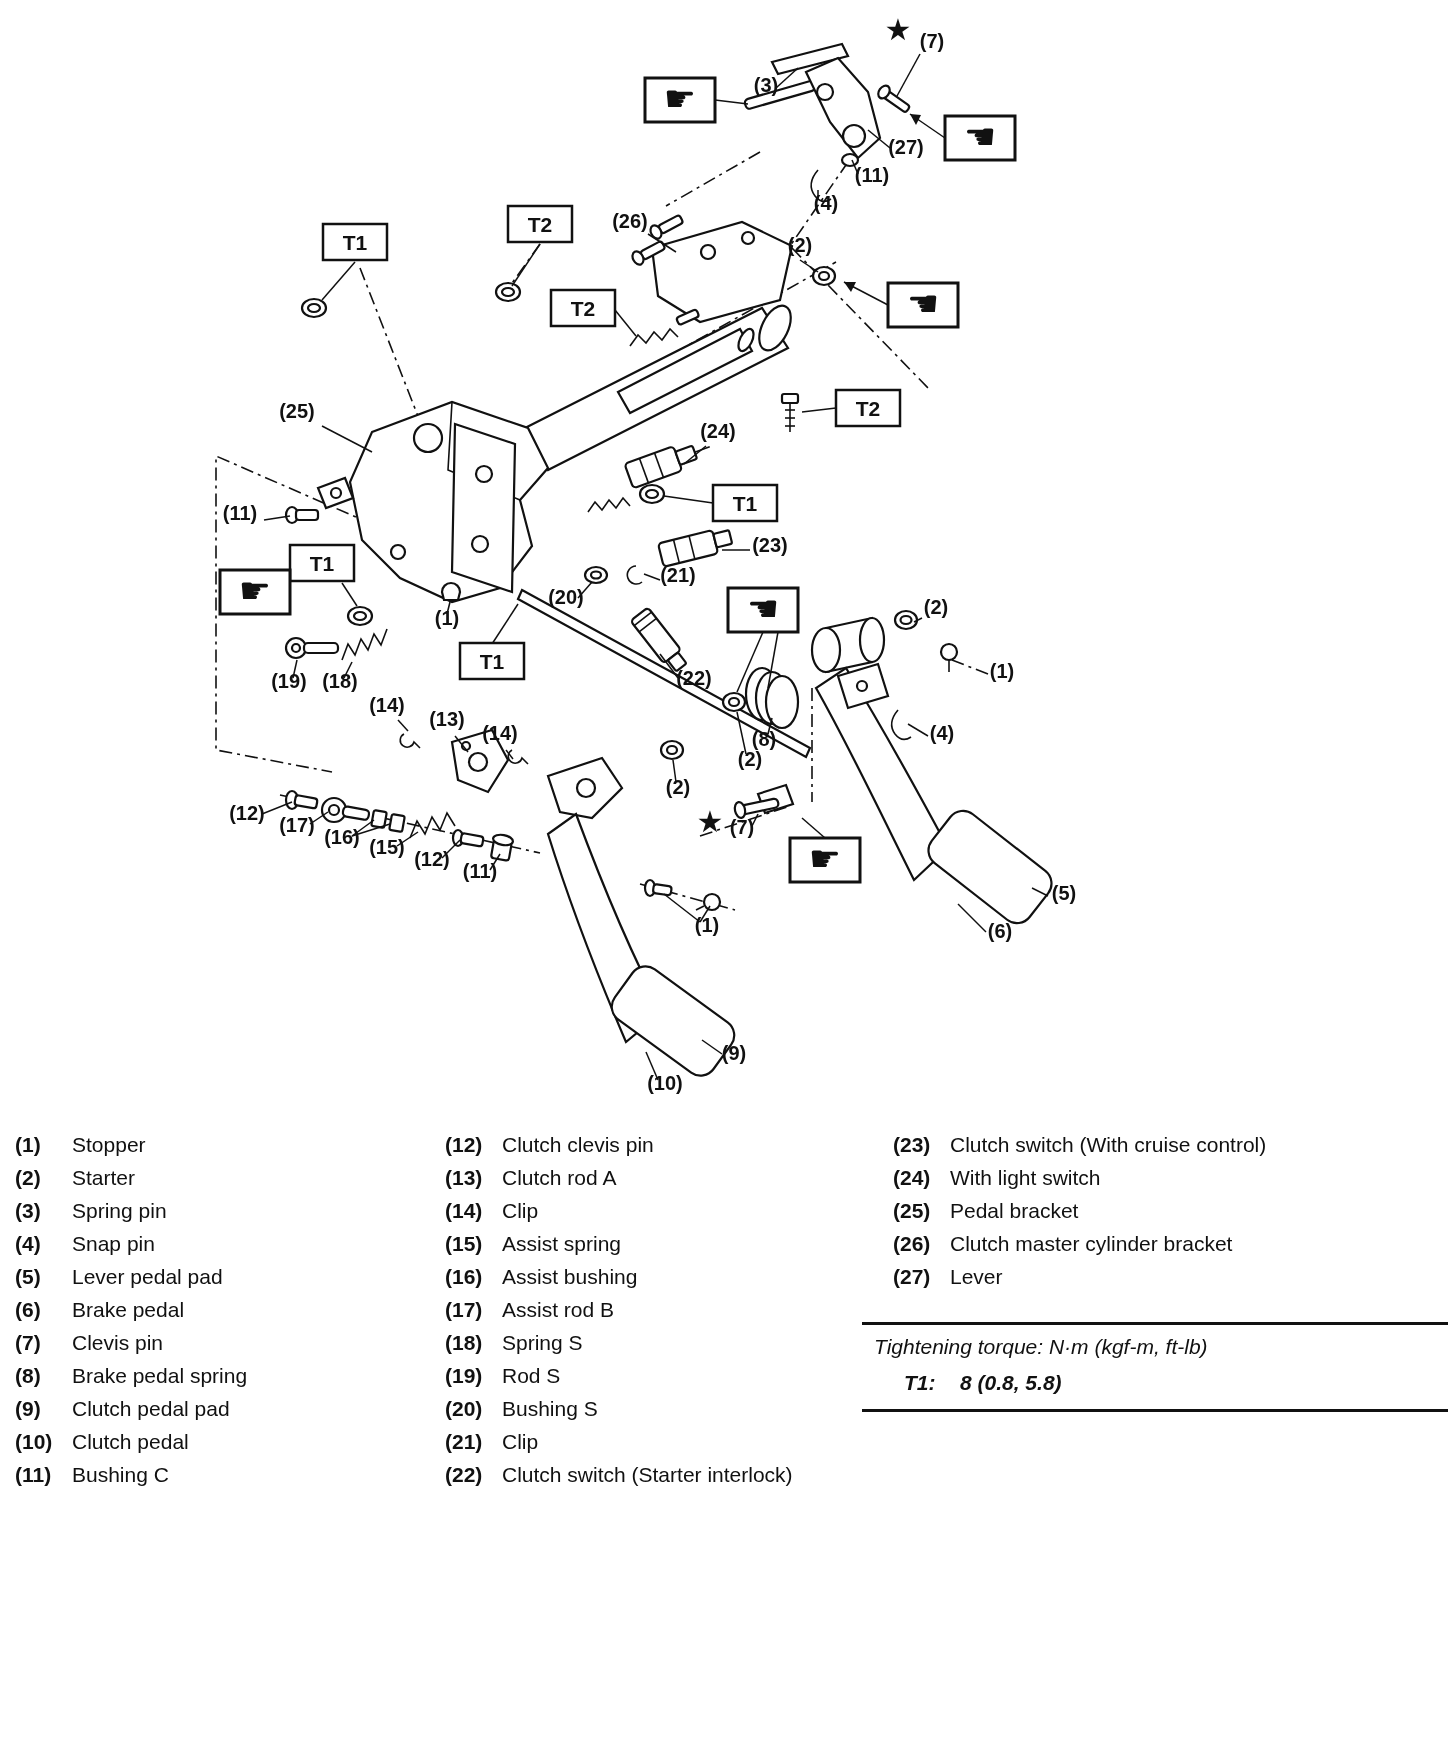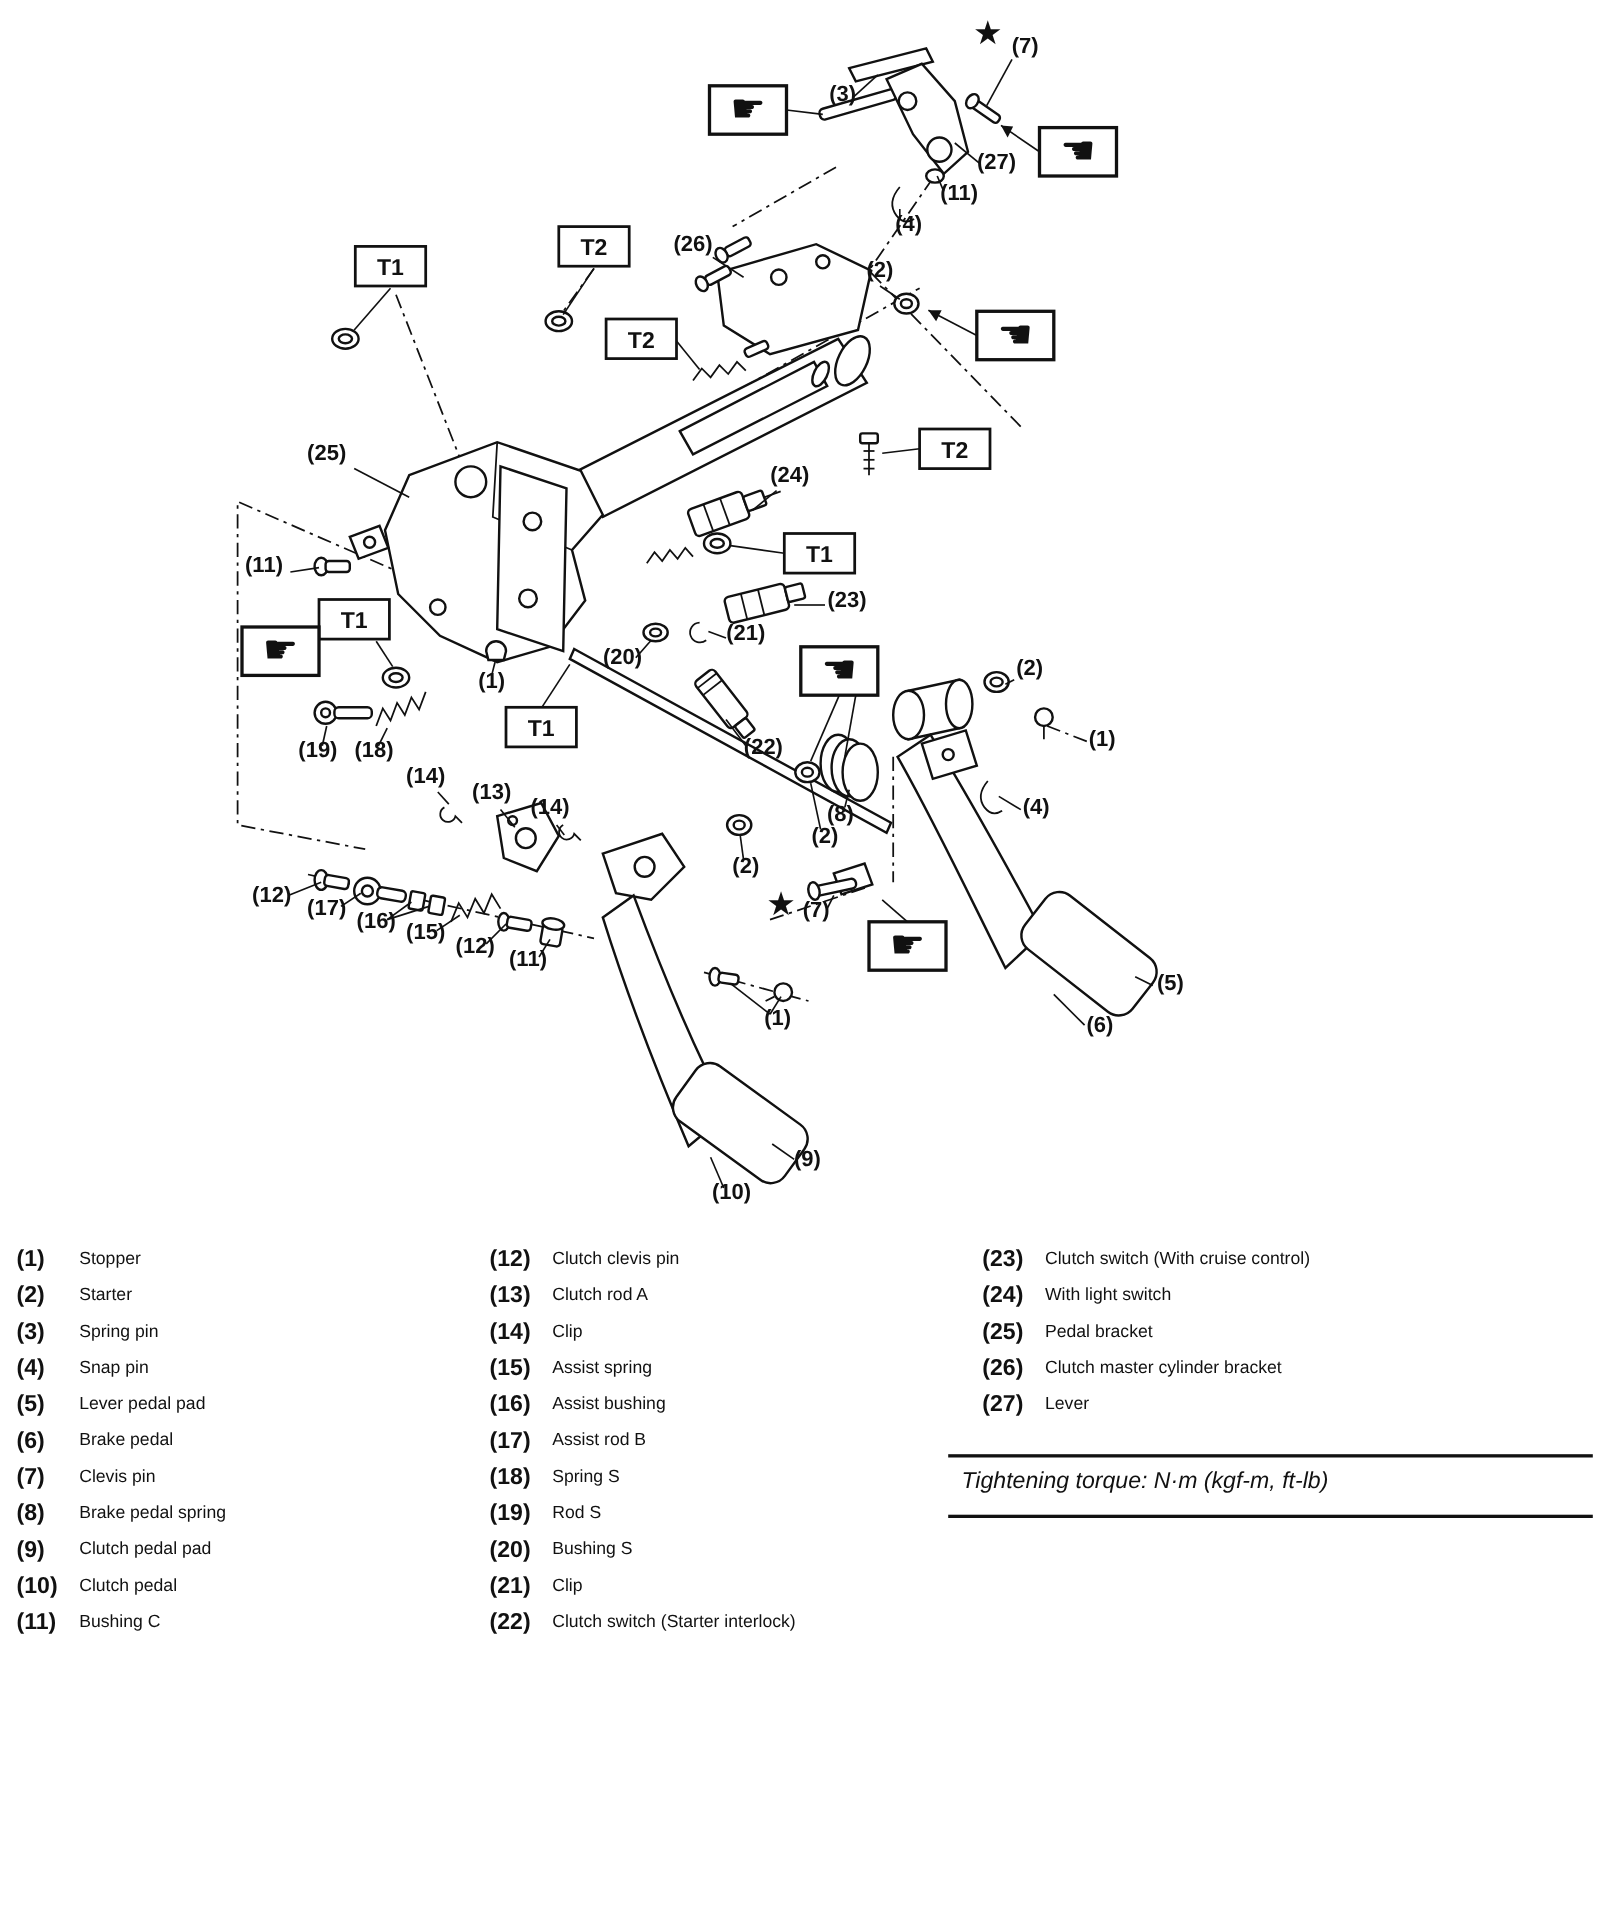--- a/index.html
+++ b/index.html
@@ -22,21 +22,21 @@
   .star{font-family:"DejaVu Sans","Liberation Sans",sans-serif;font-size:30px;fill:#111;}
 
   
   .legend{position:absolute;top:1128px;left:0;width:1456px;height:380px;}
   .legend-col{position:absolute;top:0;}
   .col1{left:15px;width:420px;}
   .col2{left:445px;width:440px;}
   .col3{left:893px;width:560px;}
   .legend-row{display:flex;height:33px;align-items:center;}
   .legend-num{font-weight:bold;font-size:21px;flex:0 0 57px;}
-  .legend-label{font-size:16px;white-space:nowrap;}
+  .legend-label{font-size:21px;white-space:nowrap;}
 
   
   .torque{position:absolute;left:862px;top:1322px;width:586px;
           border-top:3px solid #111;border-bottom:3px solid #111;padding:6px 0 10px 0;}
   .torque-title{font-size:21px;font-weight:normal;font-style:italic;padding:4px 0 8px 12px;}
   .torque-row{display:flex;font-size:21px;font-weight:bold;font-style:italic;padding:4px 0 4px 42px;}
   .torque-key{width:56px;flex:0 0 auto;}
 </style>
 </head>
 <body>
@@ -457,15 +457,19 @@
         </div>
         <div class="legend-row">
           <span class="legend-num">(27)</span>
           <span class="legend-label">Lever</span>
         </div>
       </div>
     </div>
 
   <div class="torque">
     <div class="torque-title">Tightening torque: N·m (kgf-m, ft-lb)</div>
+    <div class="torque-row">
+      <span class="torque-key">T1:</span>
+      <span class="torque-val">8 (0.8, 5.8)</span>
+    </div>
   </div>
 
 </div>
 
 </body></html>

